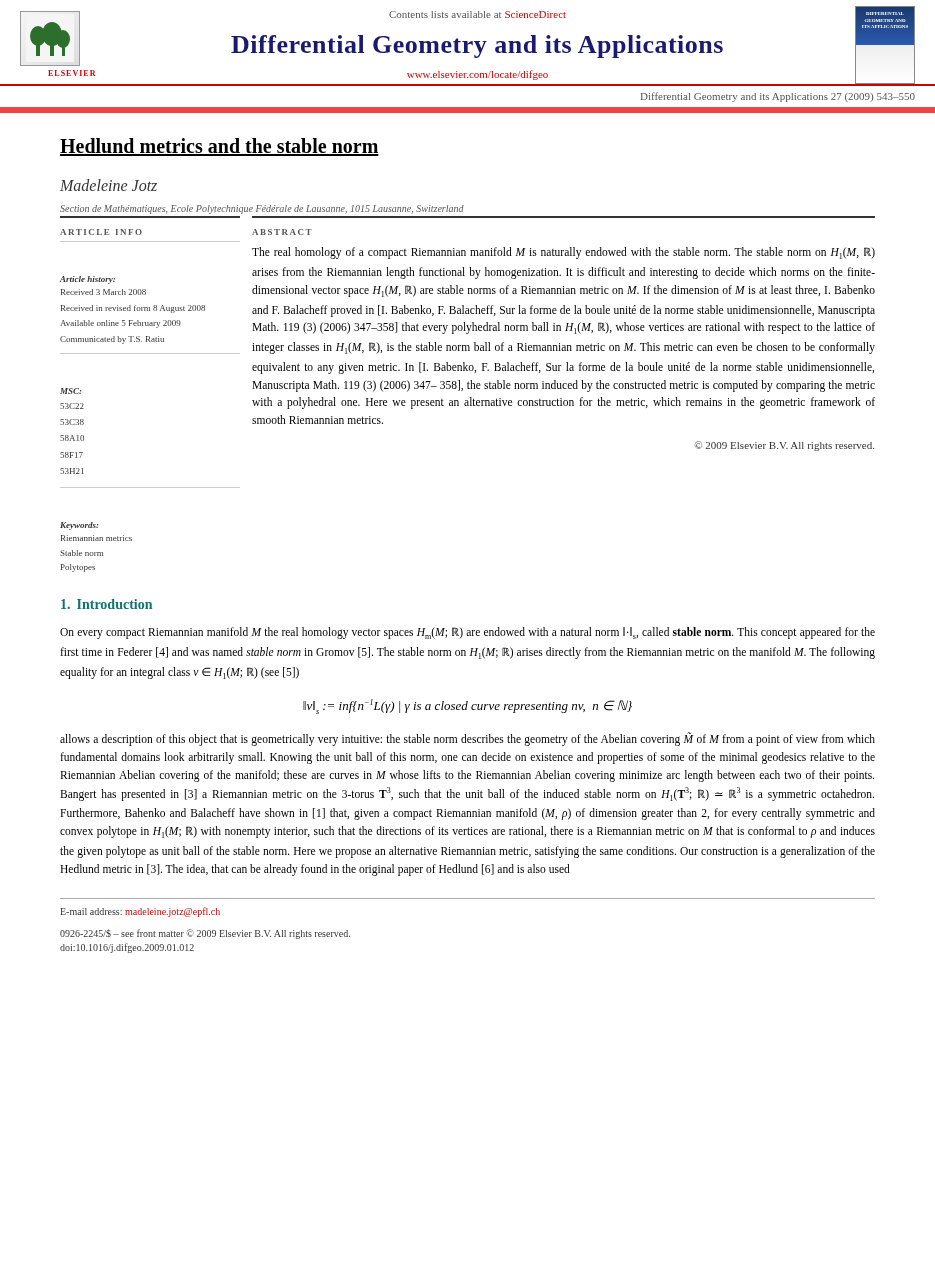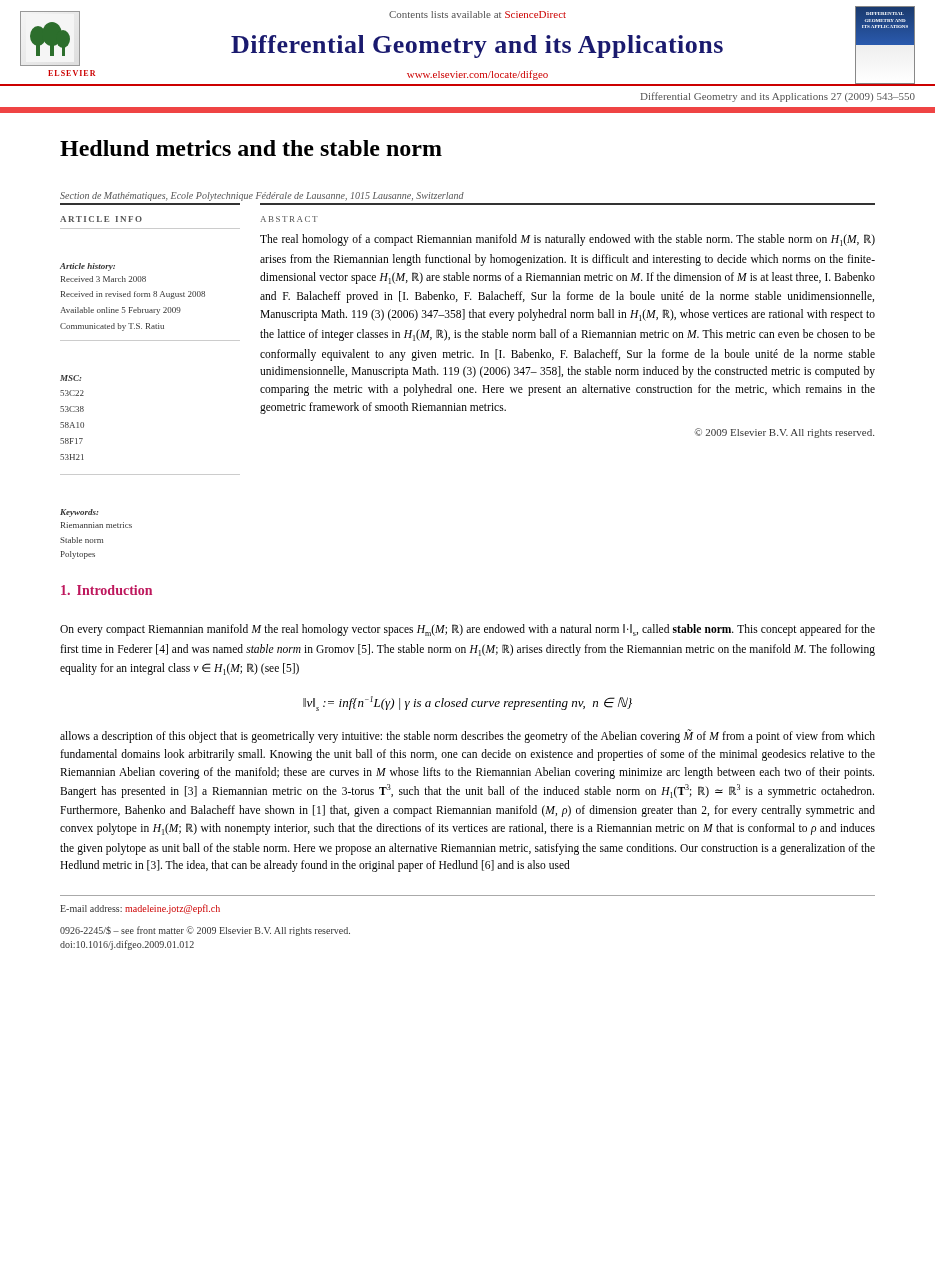--- a/index.html
+++ b/index.html
@@ -101,43 +101,44 @@
       border-bottom: 6px solid #ef4444;
     }
 
     
     .main-content {
       padding: 20px 60px 20px 60px;
     }
 
     
     .article-title {
-      font-size: 24px;
+      font-size: 20px;
       font-weight: bold;
       color: #000;
-      margin-bottom: 24px;
+      margin-bottom: 16px;
       line-height: 1.3;
+      text-decoration: underline;
     }
     .author-name {
       font-size: 16px;
       color: #333;
       margin-bottom: 4px;
       font-style: italic;
     }
     .affiliation {
       font-size: 10px;
       color: #555;
       margin-bottom: 0;
       font-style: italic;
     }
 
     
     .article-body {
       display: flex;
-      gap: 20px;
+      gap: 12px;
       margin-bottom: 16px;
     }
     .article-info {
       width: 180px;
       flex-shrink: 0;
       border-top: 2px solid #333;
       padding-top: 8px;
     }
     .info-section-title {
       font-size: 9px;
@@ -178,21 +179,21 @@
       line-height: 1.8;
     }
 
     .abstract-section {
       flex: 1;
       border-top: 2px solid #333;
       padding-top: 8px;
     }
     .abstract-title {
       font-size: 9px;
-      font-weight: normal;
+      font-weight: bold;
       letter-spacing: 1.5px;
       text-transform: uppercase;
       color: #555;
       margin-bottom: 6px;
     }
     .abstract-text {
       font-size: 11.5px;
       line-height: 1.55;
       text-align: justify;
       color: #000;
@@ -201,22 +202,22 @@
       text-align: right;
       font-size: 11px;
       margin-top: 8px;
       color: #333;
     }
 
     
     .section-title {
       font-size: 14px;
       font-weight: bold;
-      color: #be185d;
-      margin: 20px 0 20px 0;
+      color: #0f766e;
+      margin: 20px 0 10px 0;
     }
     .section-number {
       margin-right: 6px;
     }
     .body-text {
       font-size: 11.5px;
       line-height: 1.55;
       text-align: justify;
       margin-bottom: 10px;
       color: #000;
@@ -295,20 +296,21 @@
 GEOMETRY AND ITS
 APPLICATIONS</div>
   </div>
 </div>
 
 <div class="journal-issue-line">Differential Geometry and its Applications 27 (2009) 543–550</div>
 
 <div class="main-content">
 
   <h1 class="article-title">Hedlund metrics and the stable norm</h1>
+  <div class="author-name">Madeleine Jotz</div>
   <div class="affiliation">Section de Mathématiques, Ecole Polytechnique Fédérale de Lausanne, 1015 Lausanne, Switzerland</div>
 
   <div class="article-body">
 
     <div class="article-info">
       <div class="info-section-title">Article Info</div>
 
       <div class="info-label">Article history:</div>
       <div class="info-value">Received 3 March 2008</div>
       <div class="info-value">Received in revised form 8 August 2008</div>

